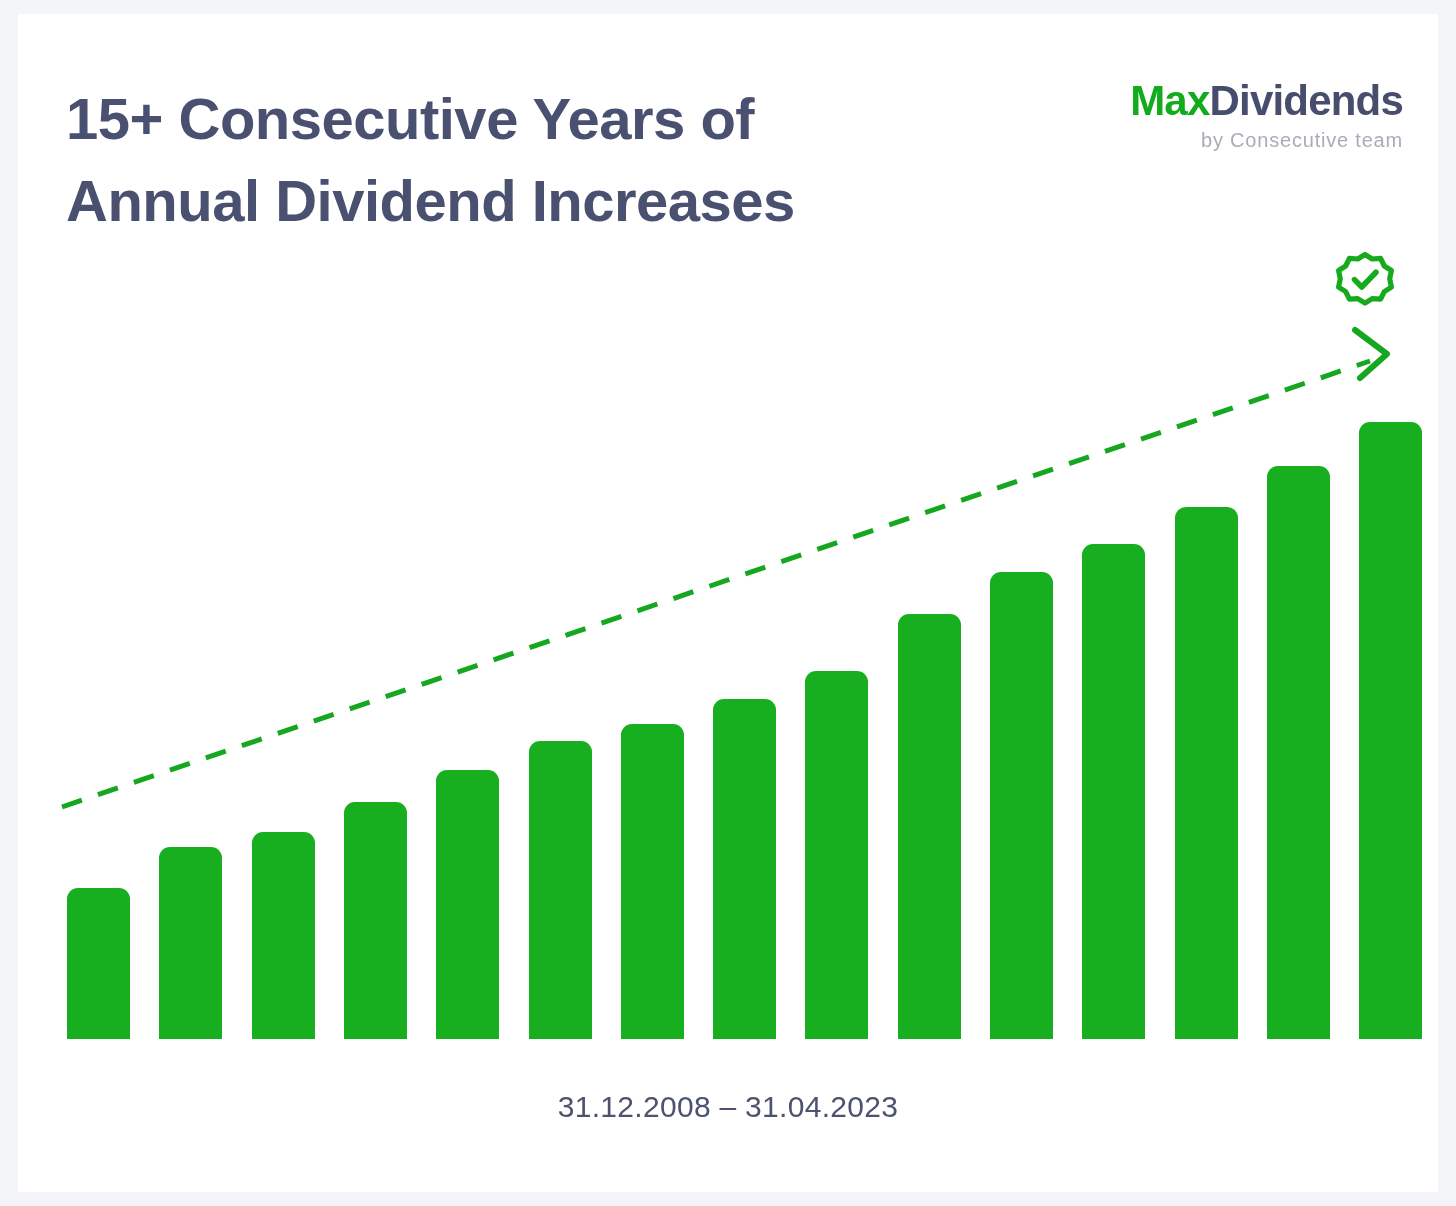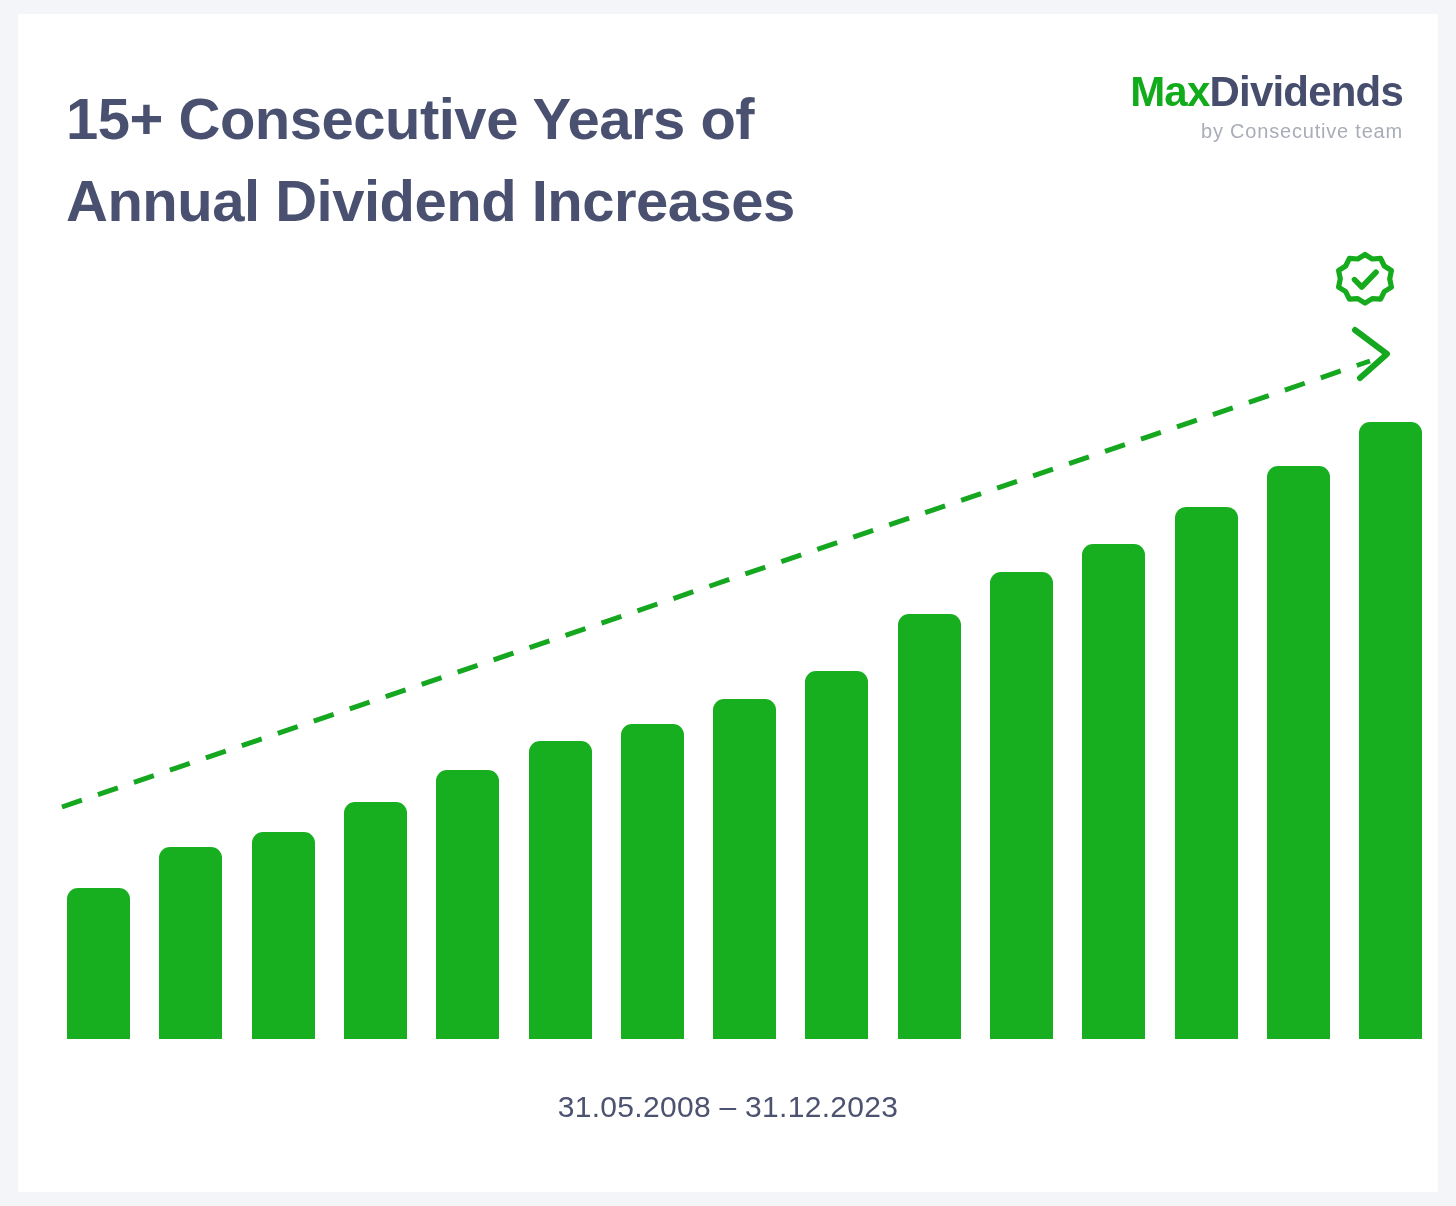--- a/index.html
+++ b/index.html
@@ -45,21 +45,21 @@
     font-weight: bold;
     letter-spacing: -0.5px;
     color: #4a5070;
     font-family: "Liberation Sans", sans-serif;
     white-space: pre-line;
   }
 
   #brand-logo {
     position: absolute;
     right: 35px;
-    top: 56px;
+    top: 65px;
     text-align: right;
   }
   #brand-wordmark {
     font-size: 42px;
     font-weight: bold;
     letter-spacing: -0.8px;
     line-height: 1.05;
     white-space: nowrap;
   }
   #brand-max { color: #12ab1b; }
@@ -174,15 +174,15 @@
         <div class="bar" title="2022" style="left: 1248.9px; width: 63px; height: 573px; bottom: 35px; background: rgb(23, 174, 31);"></div>
         <div class="bar" title="2023" style="left: 1341.2px; width: 63px; height: 617px; bottom: 35px; background: rgb(23, 174, 31);"></div>
       </div>
 
     <svg id="trend-arrow-layer" viewBox="0 0 1420 1060">
       <line id="trend-line" x1="44" y1="793" x2="1352" y2="347" stroke="#16a720" stroke-width="5" stroke-dasharray="21 17" stroke-linecap="butt"></line>
       <path id="trend-arrowhead" d="M1337 316 L1369 340 L1342 364" fill="none" stroke="#16a720" stroke-width="6" stroke-linecap="round" stroke-linejoin="round"></path>
     </svg>
   </div>
 
-  <div id="date-range-caption">31.05.2008 – 31.12.2023</div>
+  <div id="date-range-caption">31.12.2008 – 31.04.2023</div>
 
 </div>
 
 </body></html>

